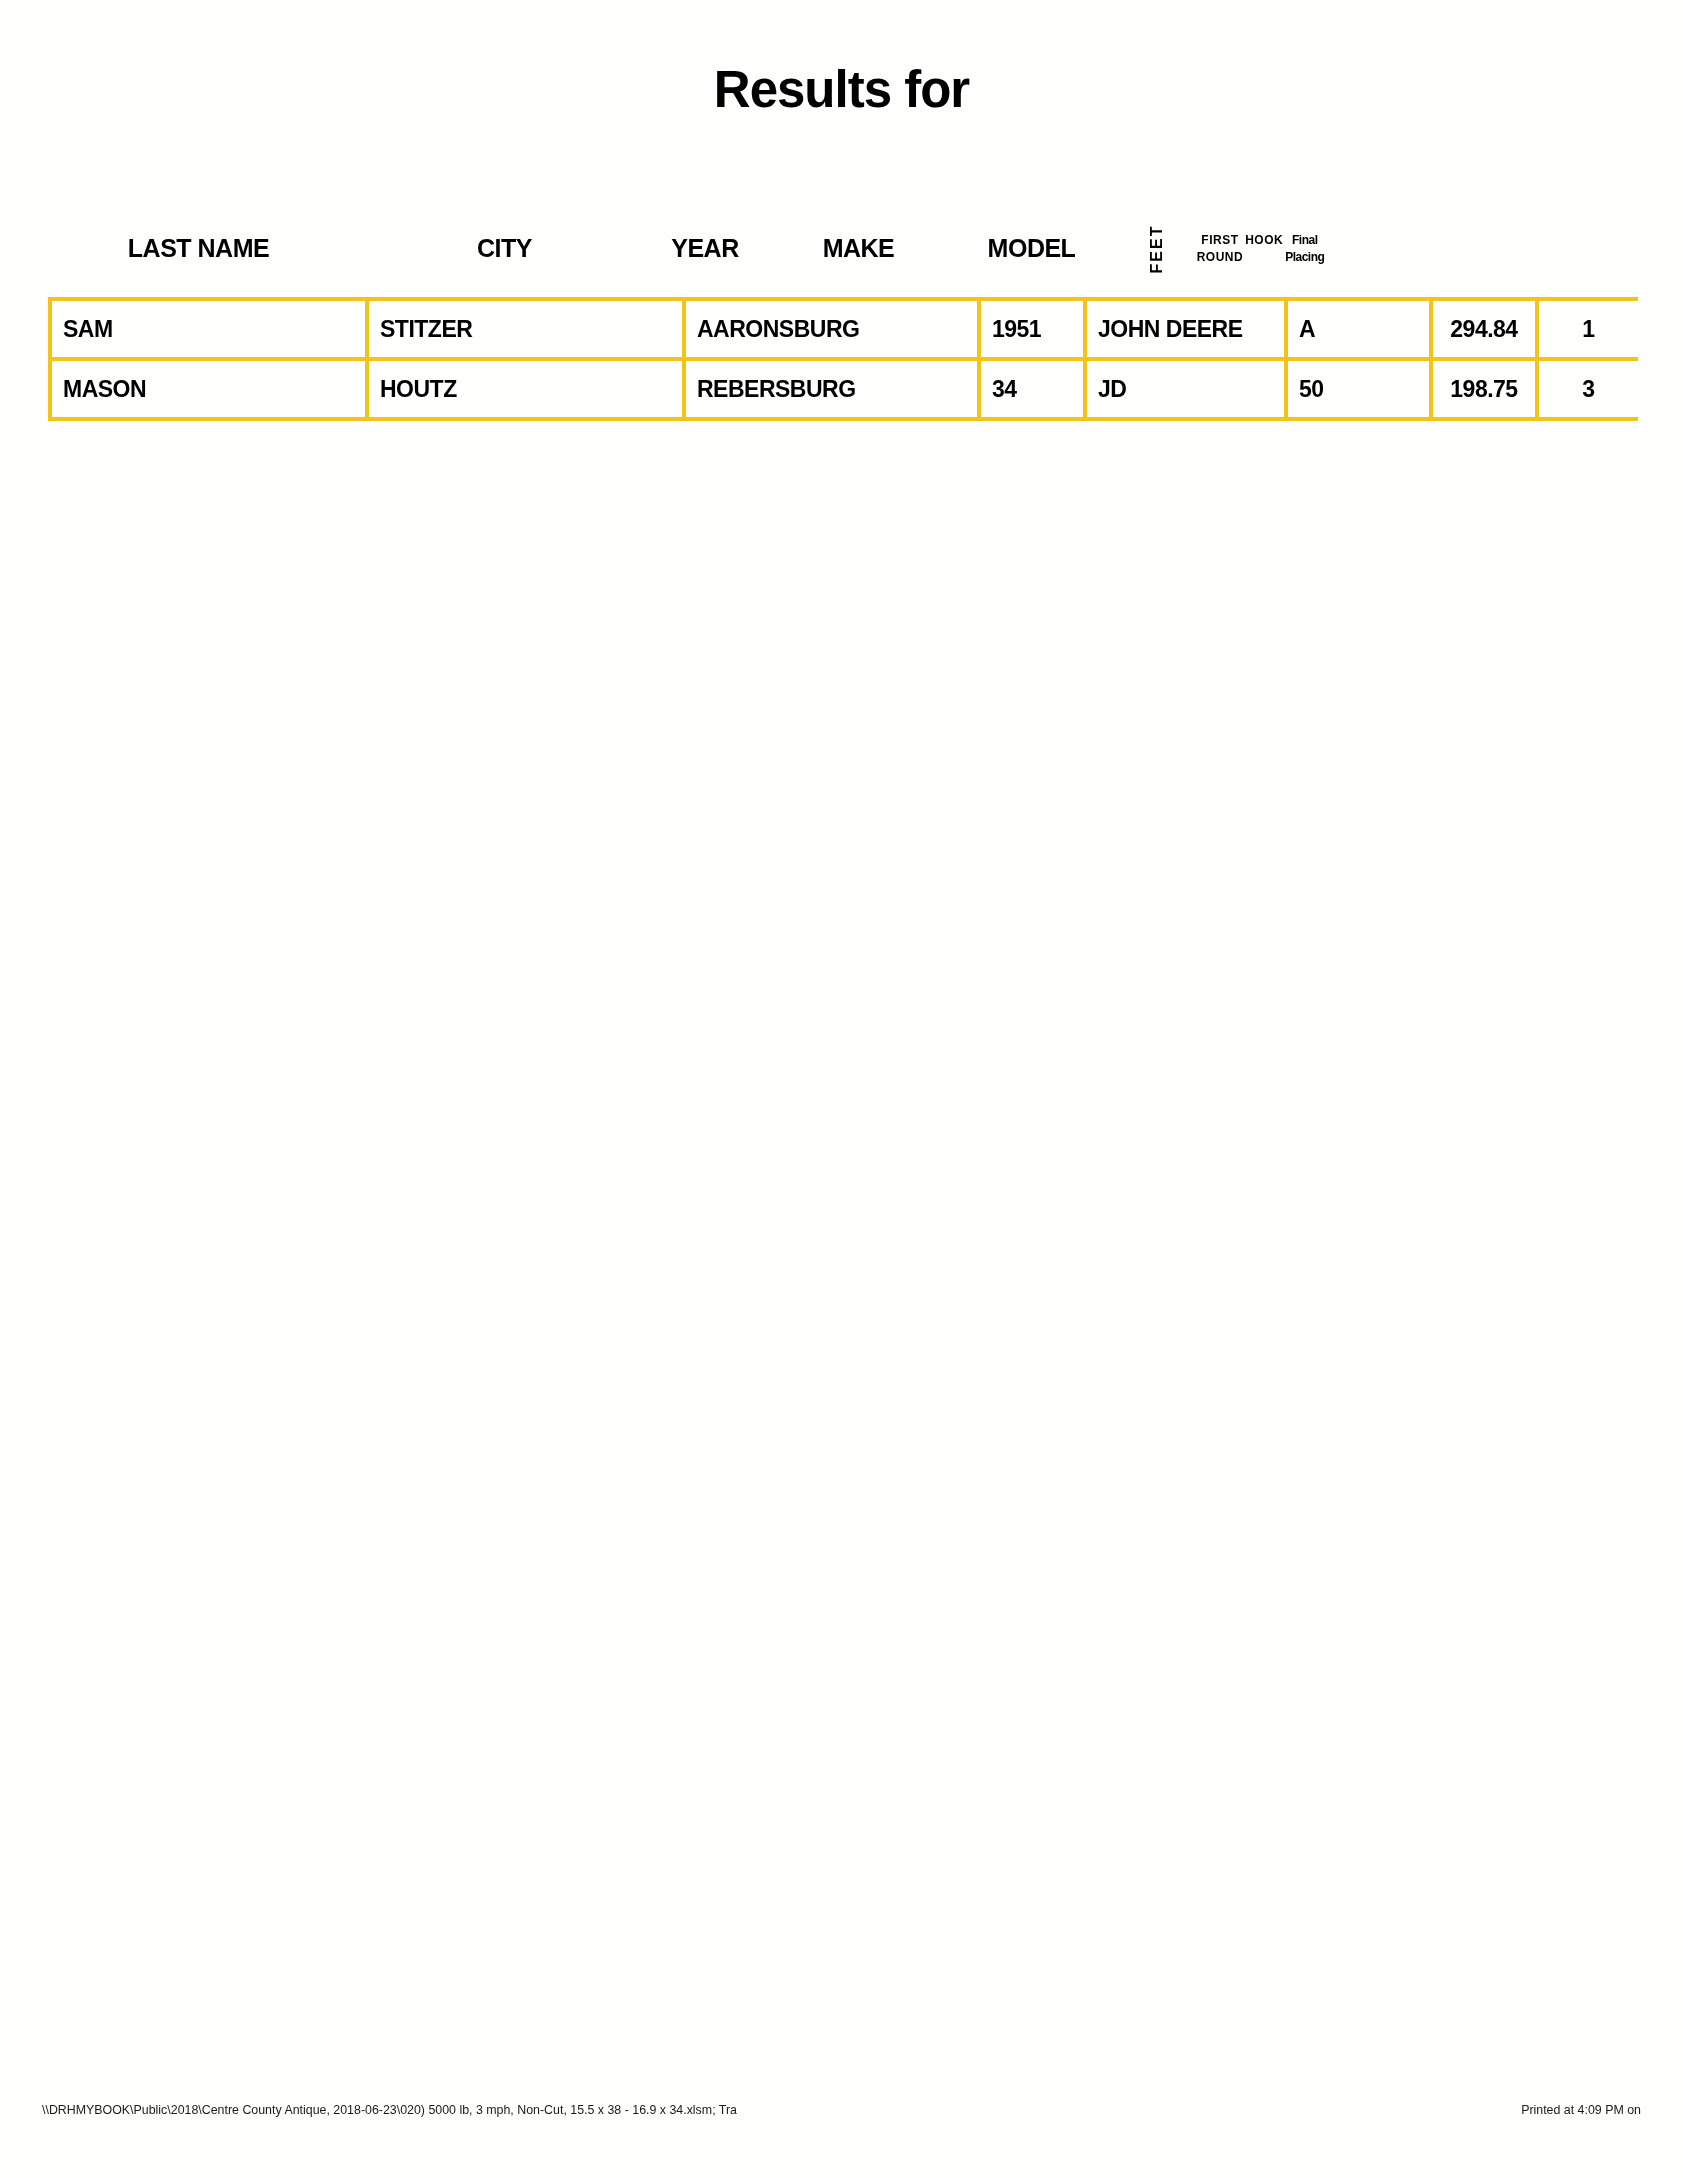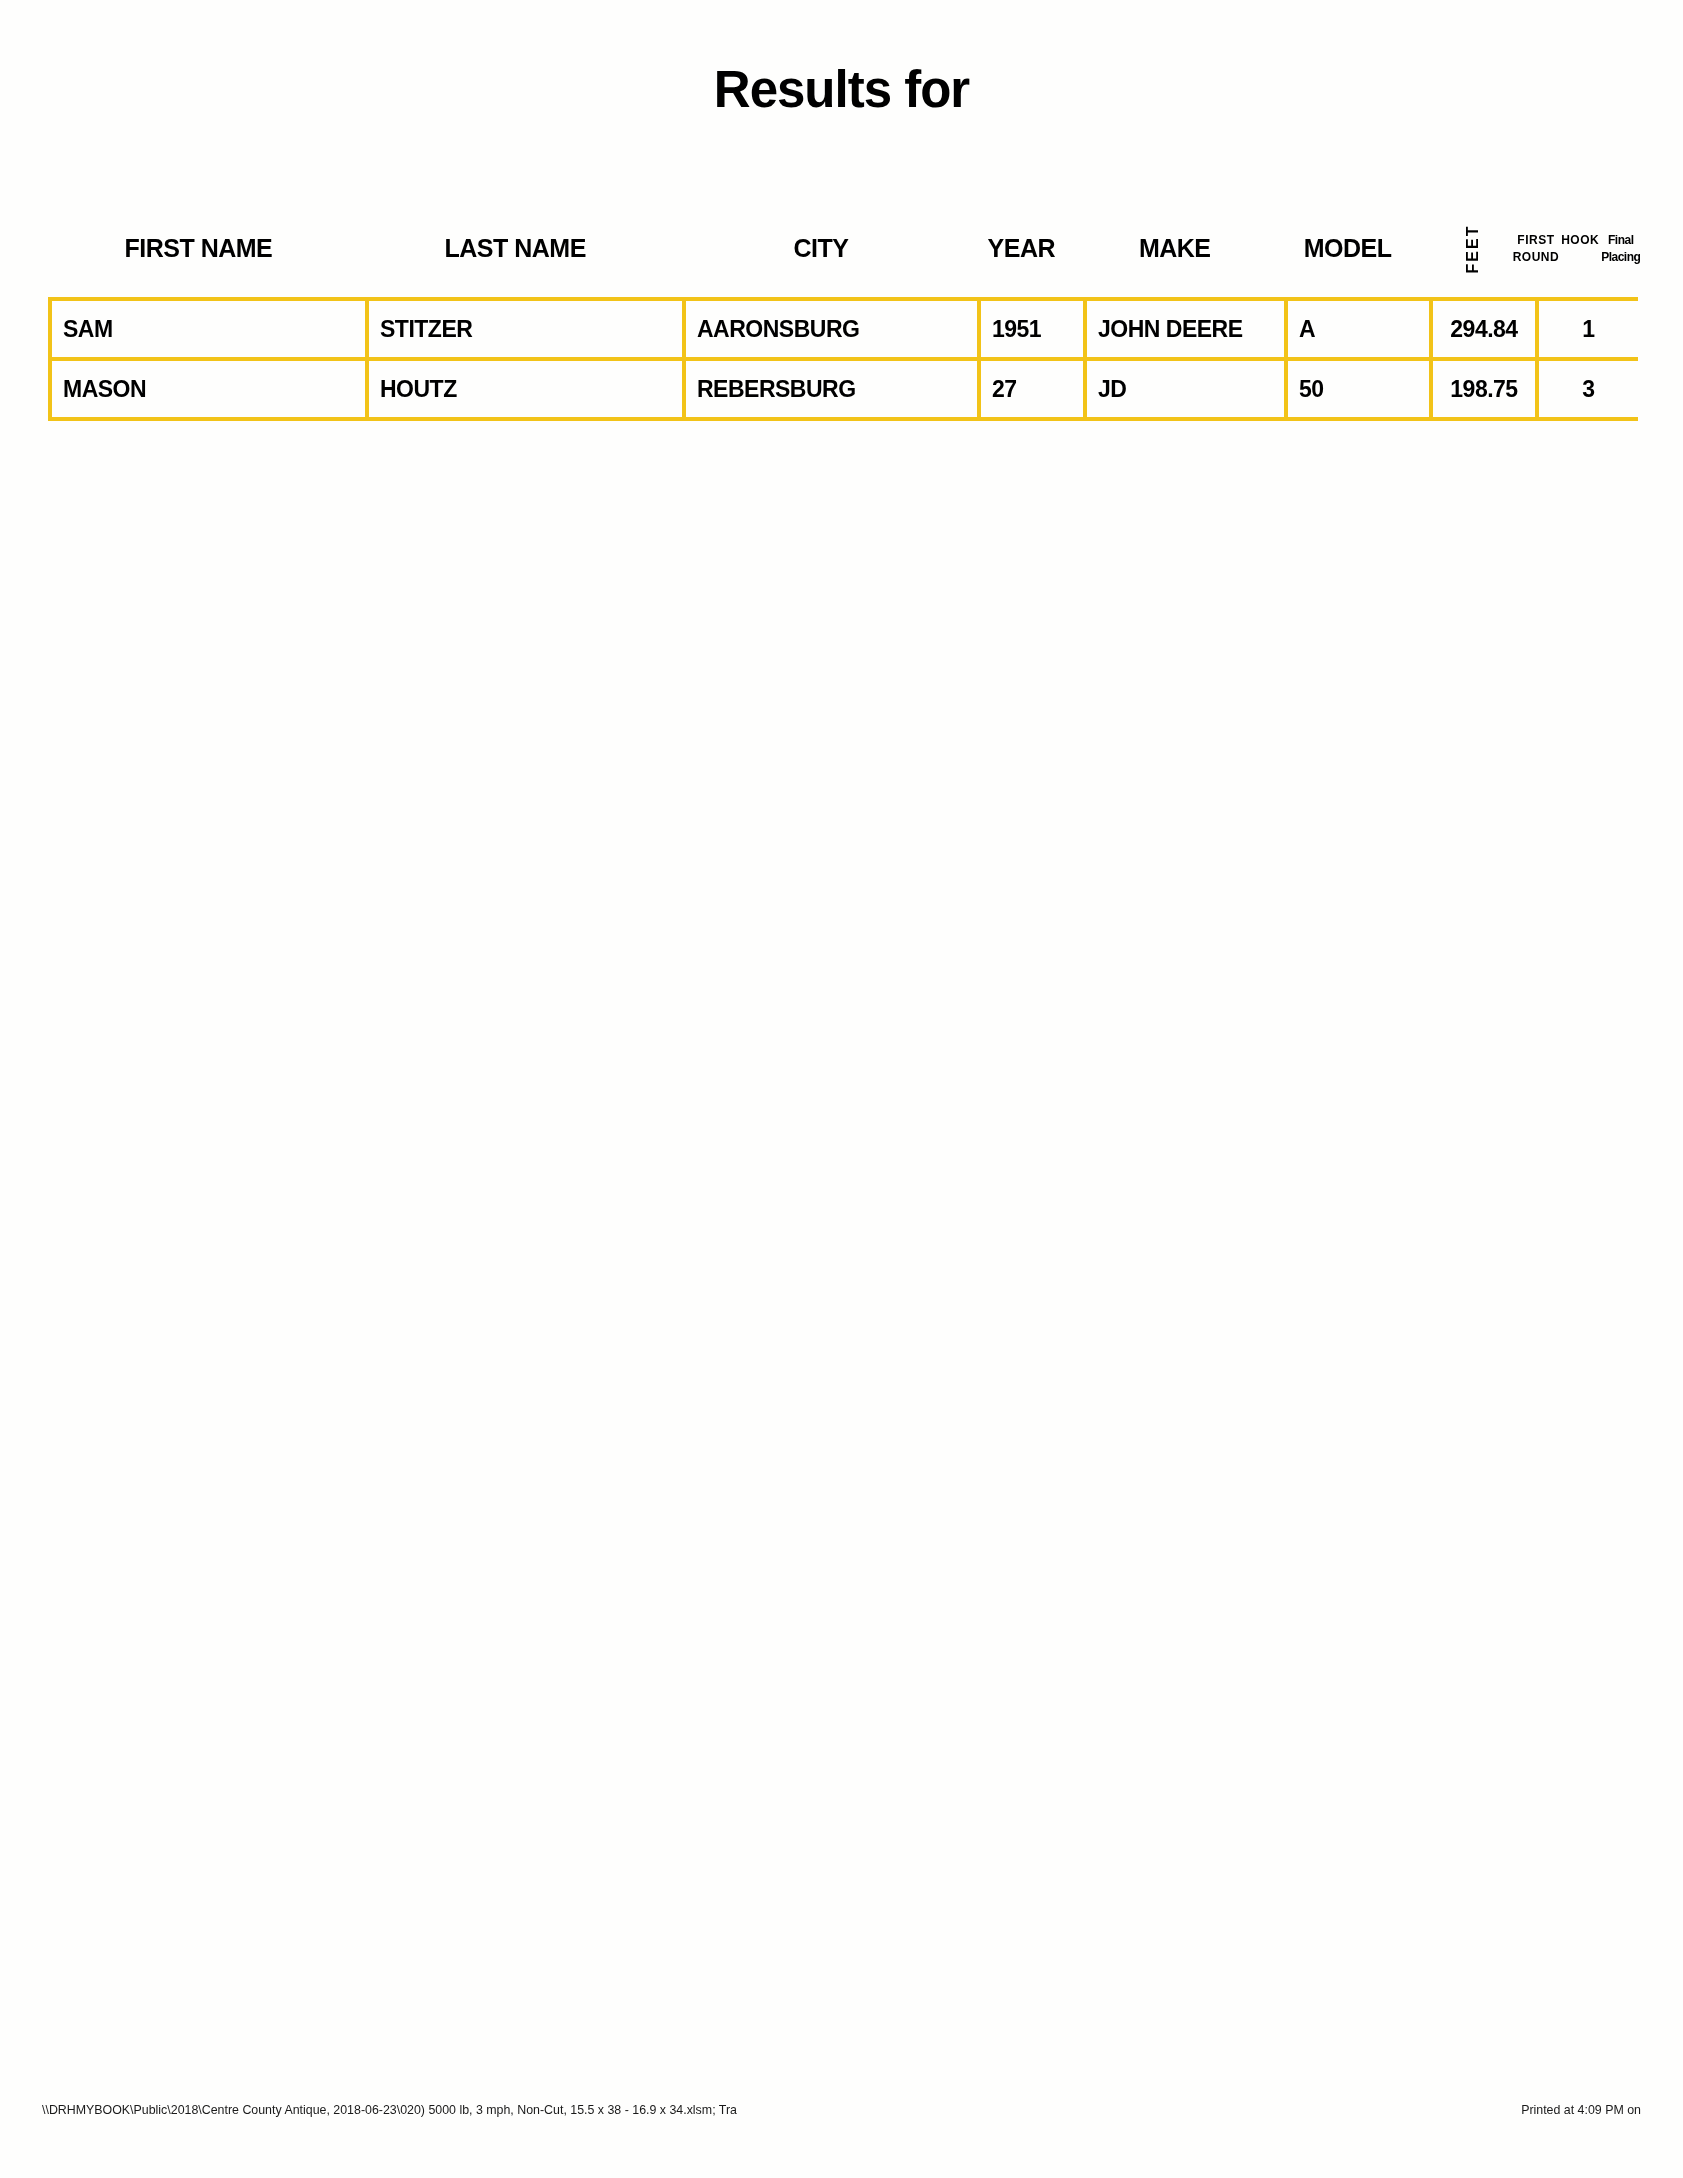--- a/index.html
+++ b/index.html
@@ -122,21 +122,20 @@
   }
 </style>
 </head>
 <body>
 
 <div class="page">
 
   <div class="title">Results for</div>
 
   <div class="header-band">
-    <div class="hcol c1">FIRST NAME</div>
     <div class="hcol c2">LAST NAME</div>
     <div class="hcol c3">CITY</div>
     <div class="hcol c4">YEAR</div>
     <div class="hcol c5">MAKE</div>
     <div class="hcol c6">MODEL</div>
     <div class="hcol c7">
       <span class="feet-rot">FEET</span>
     </div>
     <div class="hcol c8">
       <div class="placing-head">
@@ -166,21 +165,21 @@
         <td>1951</td>
         <td>JOHN DEERE</td>
         <td>A</td>
         <td class="num">294.84</td>
         <td class="last">1</td>
       </tr>
       <tr>
         <td>MASON</td>
         <td>HOUTZ</td>
         <td>REBERSBURG</td>
-        <td>27</td>
+        <td>34</td>
         <td>JD</td>
         <td>50</td>
         <td class="num">198.75</td>
         <td class="last">3</td>
       </tr>
     </tbody>
   </table>
 
   <div class="footer-left">\\DRHMYBOOK\Public\2018\Centre County Antique, 2018-06-23\020) 5000 lb, 3 mph, Non-Cut, 15.5 x 38 - 16.9 x 34.xlsm;  Tra</div>
   <div class="footer-right">Printed at 4:09 PM on</div>

